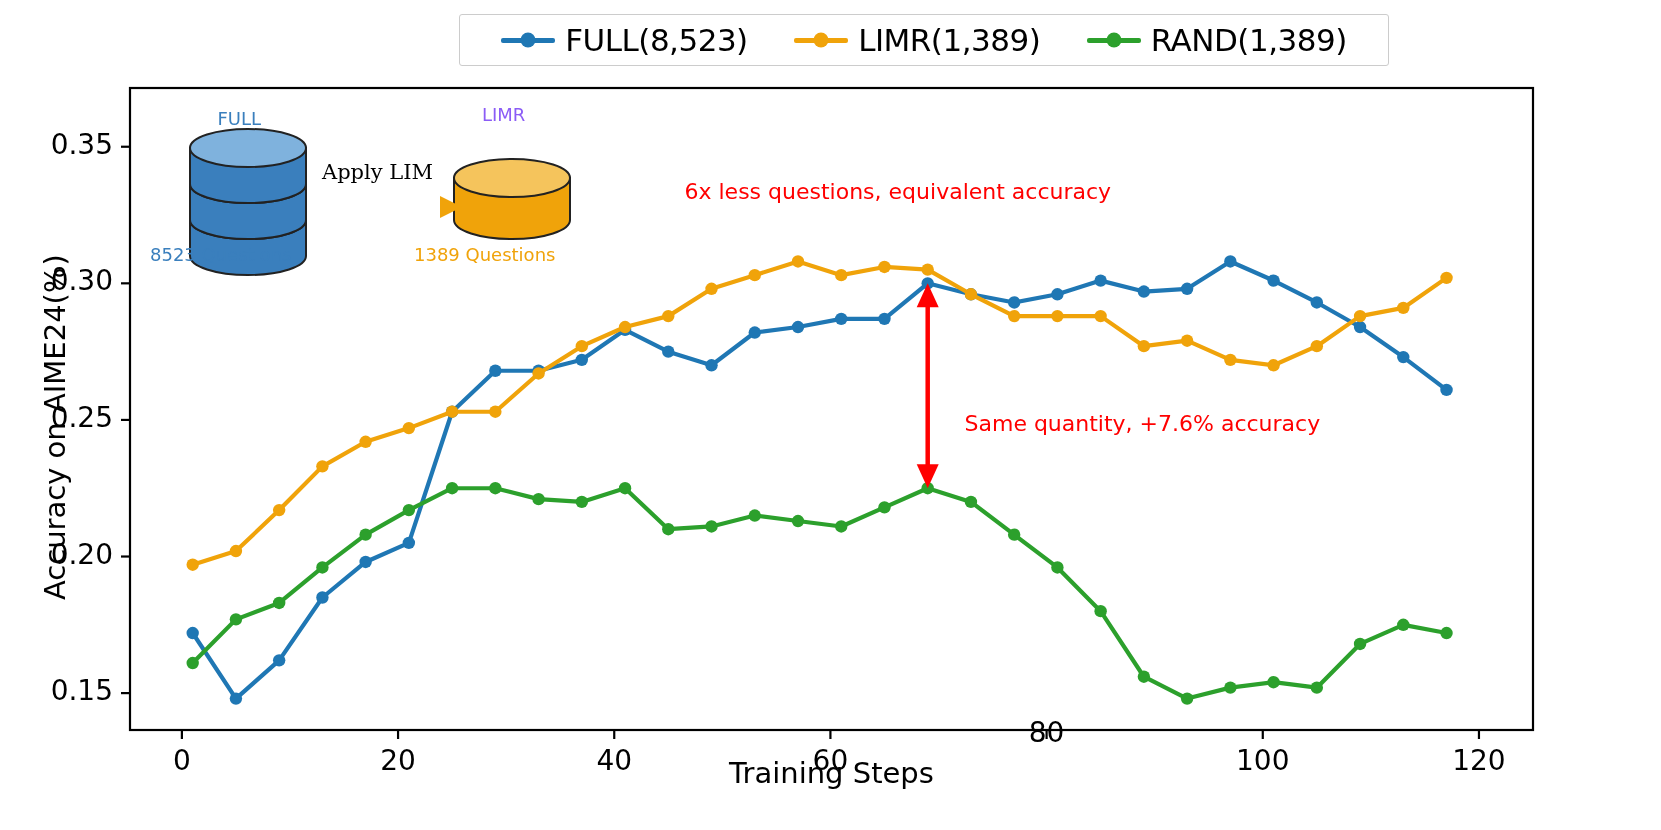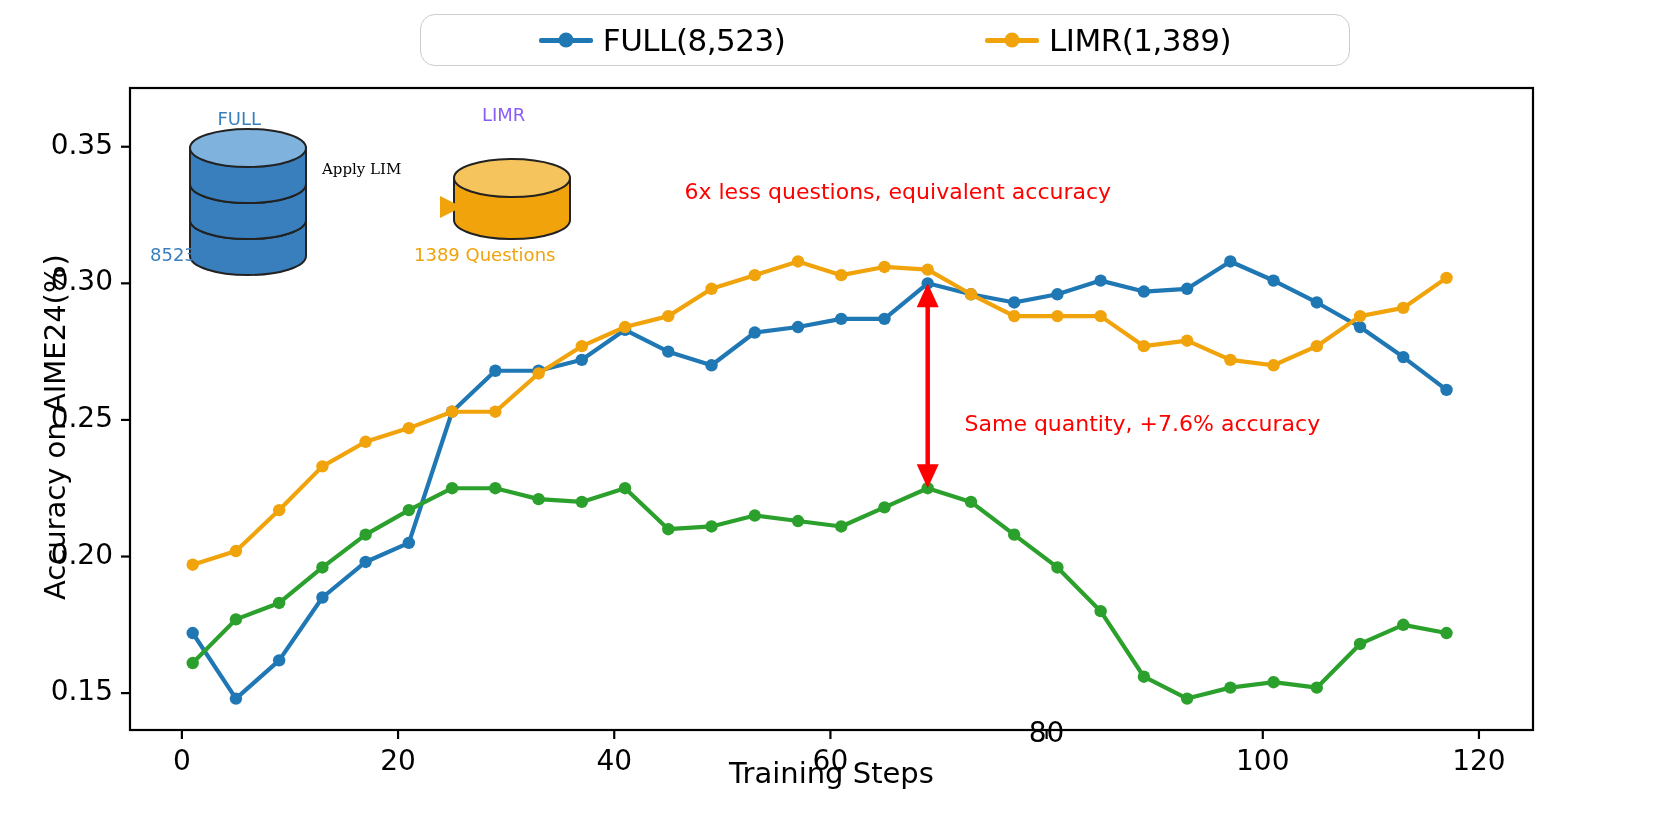--- a/index.html
+++ b/index.html
@@ -15,26 +15,26 @@
     overflow: hidden;
   }
   #figure {
     position: absolute;
     left: 0; top: 0;
     width: 1661px;
     height: 830px;
   }
   .legend-box {
     position: absolute;
-    left: 420px;
+    left: 459px;
     top: 14px;
     width: 930px;
     height: 52px;
     border: 1px solid #cccccc;
-    border-radius: 15px;
+    border-radius: 3px;
     background: #ffffff;
     box-sizing: border-box;
     display: flex;
     align-items: center;
     justify-content: space-around;
     padding: 0 18px;
   }
   .legend-item {
     display: flex;
     align-items: center;
@@ -92,39 +92,43 @@
     font-size: 22px;
     white-space: nowrap;
   }
   .inset-label {
     position: absolute;
     font-size: 18px;
     white-space: nowrap;
   }
   .inset-arrow-label {
     position: absolute;
-    font-size: 15px;
+    font-size: 21px;
     font-family: "DejaVu Serif", serif;
     color: #000000;
     white-space: nowrap;
   }
 </style>
 </head>
 <body>
 
 <div id="figure">
 
   <div class="legend-box">
     <div class="legend-item">
       <span class="legend-swatch" style="background: rgb(31, 119, 180);"></span>
       <span class="legend-label">FULL(8,523)</span>
     </div>
     <div class="legend-item">
       <span class="legend-swatch" style="background: rgb(240, 163, 10);"></span>
       <span class="legend-label">LIMR(1,389)</span>
+    </div>
+    <div class="legend-item">
+      <span class="legend-swatch" style="background: rgb(44, 160, 44);"></span>
+      <span class="legend-label">RAND(1,389)</span>
     </div>
   </div>
 
   <svg id="plot-svg" width="1661" height="830" style="position:absolute;left:0;top:0;">
       <rect x="130" y="88" width="1403" height="642" fill="#ffffff" stroke="#000000" stroke-width="2.2"></rect>
       <defs>
         <linearGradient id="limgrad" x1="0" y1="0" x2="1" y2="0">
           <stop offset="0%" stop-color="#3a7fbd"></stop>
           <stop offset="100%" stop-color="#f0a30a"></stop>
         </linearGradient>

